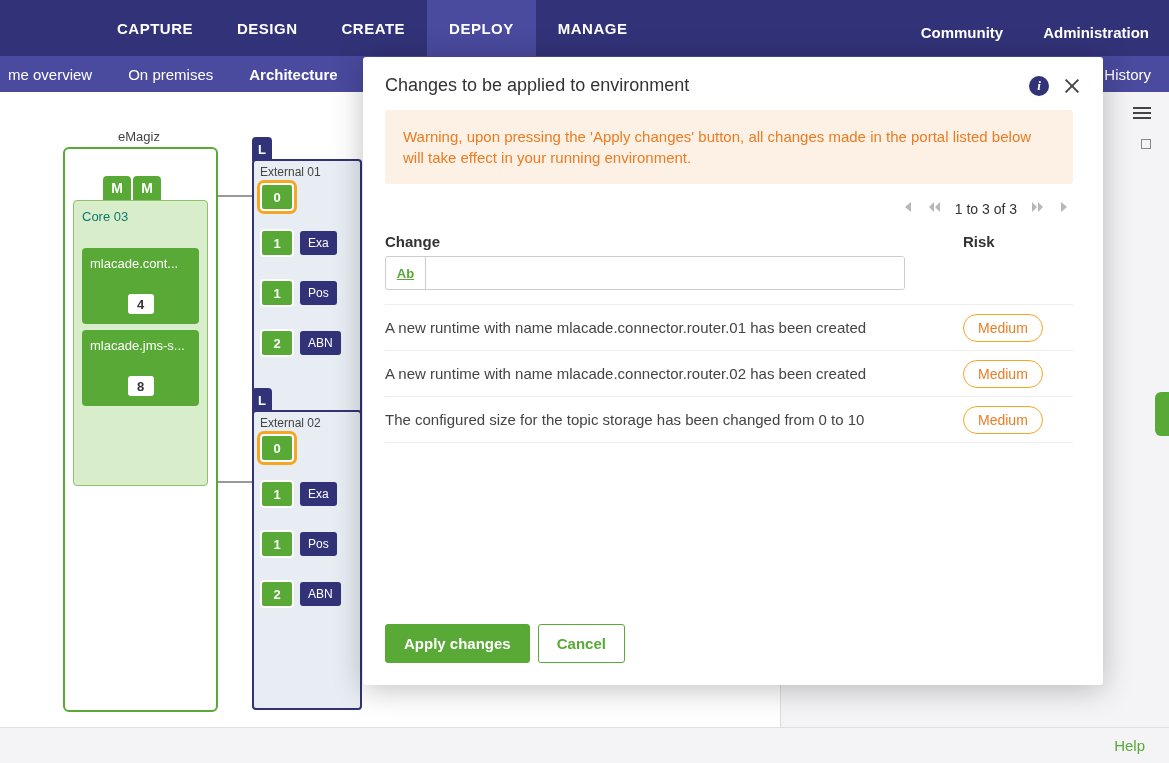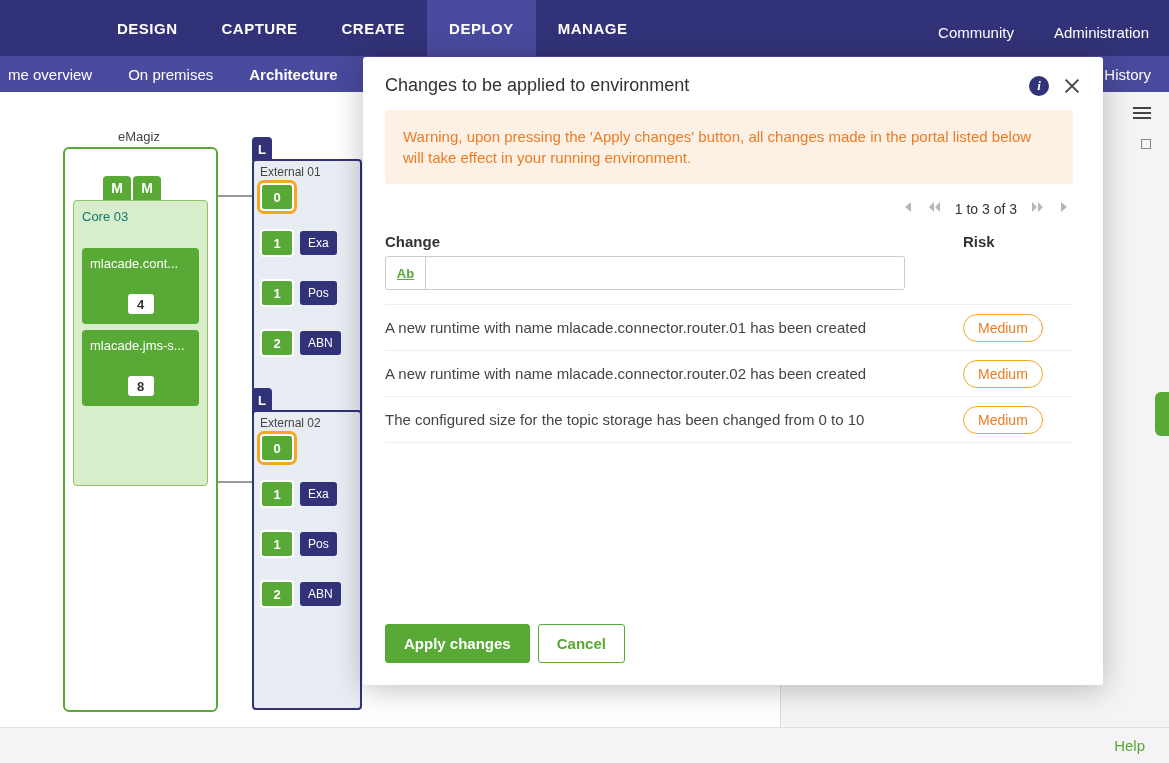--- a/index.html
+++ b/index.html
@@ -3,21 +3,21 @@
 <meta charset="utf-8">
 <style>
   * { box-sizing: border-box; margin: 0; padding: 0; font-family: 'Segoe UI', Arial, sans-serif; }
   body { background: #fff; width: 1169px; height: 763px; overflow: hidden; position: relative; }
 
   .topnav { background: #323278; height: 56px; display: flex; align-items: stretch; color: #fff; font-size: 15px; font-weight: 600; }
   .topnav .spacer { width: 95px; }
   .topnav .tab { padding: 0 22px; display: flex; align-items: center; letter-spacing: 0.5px; cursor: pointer; }
   .topnav .tab.active { background: #4a4a9e; }
   .topnav .flex { flex: 1; }
-  .topnav .right-link { padding: 0 20px; display: flex; align-items: center; font-weight: 400; margin-top: 8px; }
+  .topnav .right-link { padding: 0 20px; display: flex; align-items: center; font-weight: 700; margin-top: 8px; }
 
   .subnav { background: #4a4a9e; height: 36px; display: flex; align-items: center; color: #fff; font-size: 15px; }
   .subnav .item { padding: 0 18px; cursor: pointer; font-weight: 500; }
   .subnav .item.active { font-weight: 700; }
   .subnav .flex { flex: 1; }
   .subnav .item.first { padding-left: 8px; }
 
   .main { position: relative; height: 635px; display: flex; }
   .canvas { flex: 1; position: relative; background: #fff; }
   .rightpanel { width: 389px; border-left: 1px solid #ddd; background: #f4f4f6; padding: 14px 18px; color: #555; position: relative; }
@@ -86,22 +86,22 @@
   .btn-primary { background:#58a936; color:#fff; border:1px solid #58a936;}
   .btn-secondary { background:#fff; color:#58a936; border:1px solid #58a936;}
 
   .side-tab { position:absolute; right:0; top:392px; width:14px; height:44px; background:#58a936; border-radius: 6px 0 0 6px; }
 </style>
 </head>
 <body>
 
 <div class="topnav">
   <div class="spacer"></div>
+  <div class="tab">CAPTURE</div>
   <div class="tab">DESIGN</div>
-  <div class="tab">CAPTURE</div>
   <div class="tab">CREATE</div>
   <div class="tab active">DEPLOY</div>
   <div class="tab">MANAGE</div>
   <div class="flex"></div>
   <div class="right-link">Community</div>
   <div class="right-link">Administration</div>
 </div>
 
 <div class="subnav">
   <div class="item first">me overview</div>

